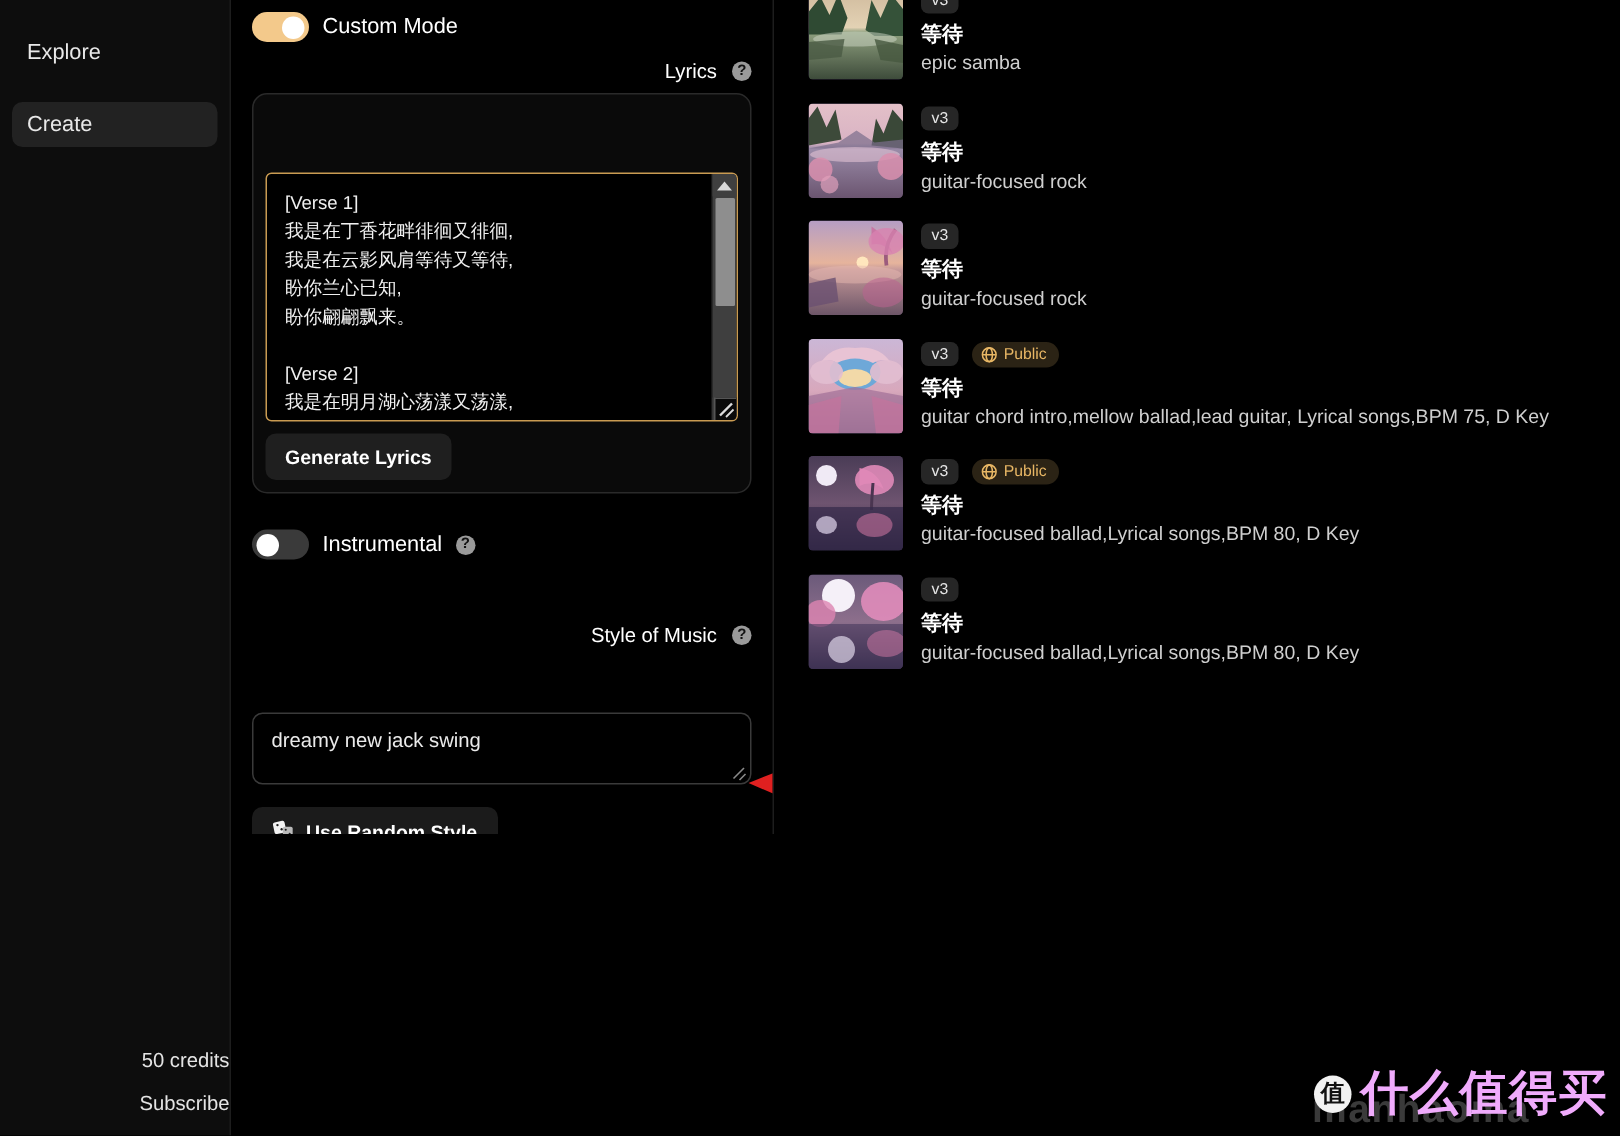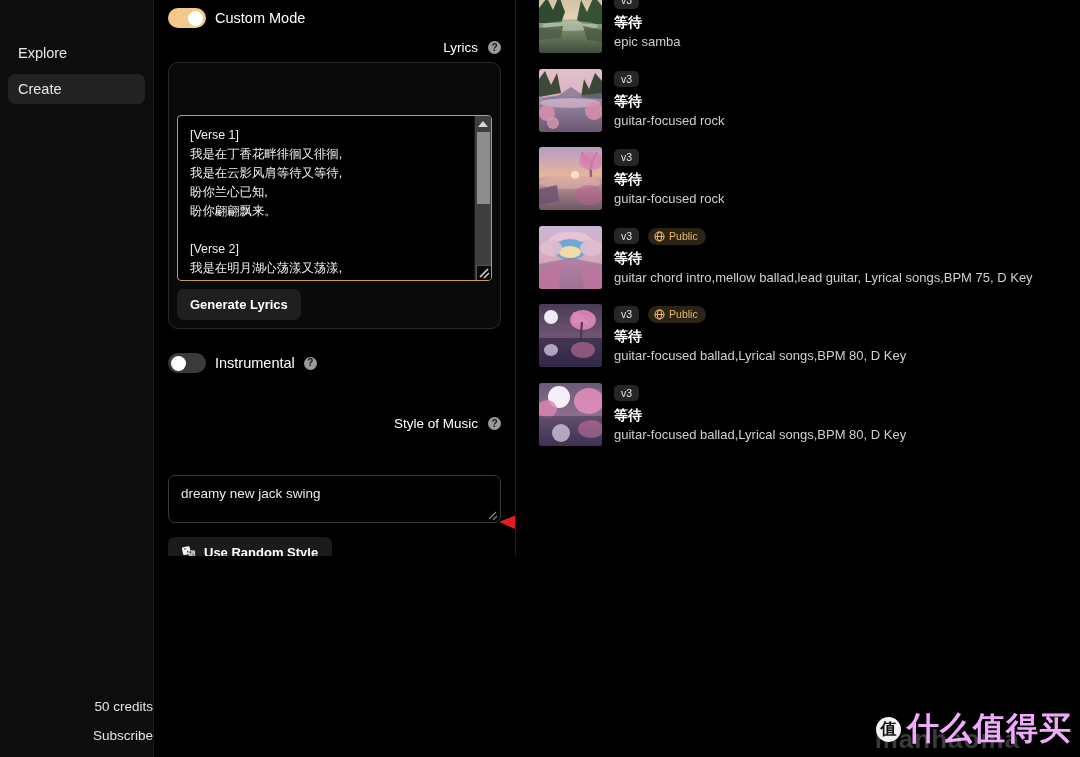--- a/index.html
+++ b/index.html
@@ -22,21 +22,21 @@
   }
   .brand {
     display: flex; align-items: center; gap: 7px;
     padding: 14px 0 0 12px;
     height: 46px;
   }
   .brand-mark { width: 20px; height: 20px; display:block; }
   .brand-name {
     color: #fff; font-size: 22px; font-weight: 700; letter-spacing: -0.3px;
   }
-  .nav { margin-top: 38px; display: flex; flex-direction: column; gap: 6px; padding: 0 8px; }
+  .nav { margin-top: 20px; display: flex; flex-direction: column; gap: 18px; padding: 0 8px; }
   .nav-item {
     color: #e8e8e8; font-size: 14.5px;
     padding: 7px 0 7px 10px;
     border-radius: 7px;
     cursor: pointer;
     white-space: nowrap;
   }
   .nav-item.active { background: #222222; }
   .sidebar-footer {
     position: absolute; left: 0; bottom: 14px; width: 100%;
@@ -158,21 +158,21 @@
     padding: 10px 12px;
     outline: none;
     resize: none;
   }
   .style-input { height: 48px; position: relative; }
   .style-wrap { position: relative; margin-top: 44px; }
   .style-grip { position: absolute; right: 3px; bottom: 2px; pointer-events: none; }
   .title-input { height: 32px; padding: 6px 12px; }
 
   .random-style {
-    display: inline-flex; gap: 8px;
+    display: inline-flex; align-items: center; gap: 8px;
     background: #1b1b1b; color: #fff;
     font-size: 13px; font-weight: 700;
     border: none; border-radius: 7px;
     padding: 8px 14px;
     margin-top: 10px;
     cursor: pointer;
   }
 
   .version-select {
     width: 100%; height: 30px;

